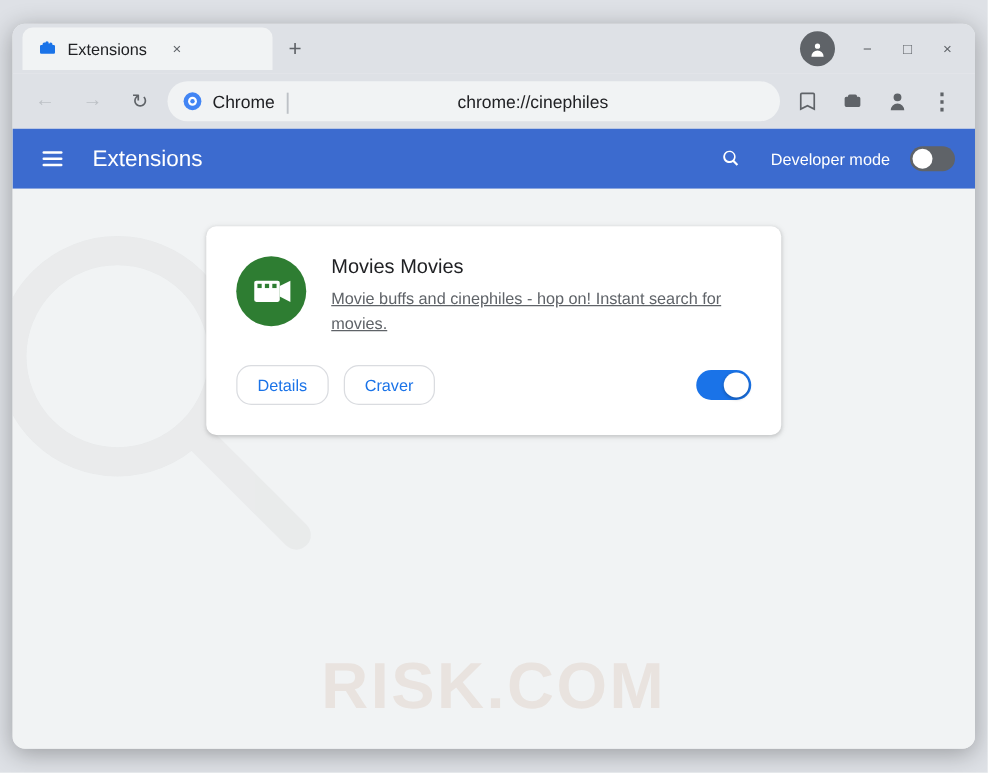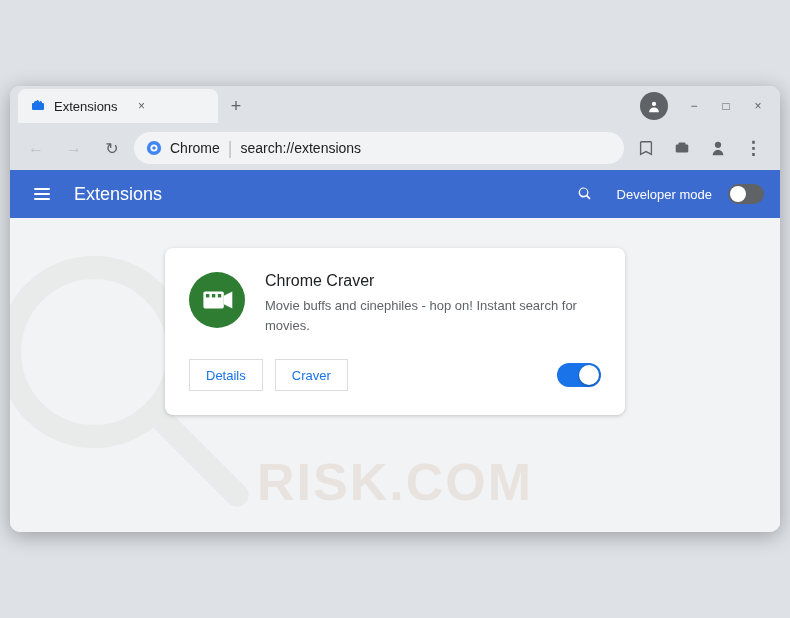--- a/index.html
+++ b/index.html
@@ -8,21 +8,21 @@
       background: #dee1e6;
       display: flex;
       justify-content: center;
       align-items: center;
       width: 790px;
       height: 618px;
       overflow: hidden;
     }
     .browser-window {
       width: 770px;
-      height: 446px;
+      height: 580px;
       background: #f1f3f4;
       border-radius: 10px;
       box-shadow: 0 4px 20px rgba(0,0,0,0.3);
       overflow: hidden;
       display: flex;
       flex-direction: column;
     }
     
     .title-bar {
       background: #dee1e6;
@@ -127,20 +127,21 @@
       flex: 1;
       height: 32px;
       background: #f1f3f4;
       border-radius: 16px;
       display: flex;
       align-items: center;
       padding: 12px 12px;
       gap: 8px;
       font-size: 14px;
       color: #202124;
+      text-align: center;
     }
     .address-icon {
       width: 16px;
       height: 16px;
       color: #5f6368;
       font-size: 14px;
     }
     .address-text {
       flex: 1;
       font-size: 14px;
@@ -291,31 +292,32 @@
     .ext-card-name {
       font-size: 16px;
       font-weight: 500;
       color: #202124;
       margin-bottom: 6px;
     }
     .ext-card-desc {
       font-size: 13px;
       color: #5f6368;
       line-height: 1.5;
+      text-decoration: underline;
     }
     .ext-card-footer {
       display: flex;
       align-items: center;
       gap: 12px;
     }
     .ext-btn {
       height: 32px;
       padding: 0 16px;
       border: 1px solid #dadce0;
-      border-radius: 0;
+      border-radius: 12px;
       background: white;
       color: #1a73e8;
       font-size: 13px;
       font-weight: 500;
       cursor: pointer;
       display: flex;
       align-items: center;
     }
     .ext-toggle-area {
       margin-left: auto;
@@ -382,21 +384,21 @@
     <div class="nav-btn">↻</div>
     <div class="address-bar">
 
       <svg class="address-icon" viewBox="0 0 18 18" fill="none">
         <circle cx="9" cy="9" r="8" fill="#4285f4"></circle>
         <circle cx="9" cy="9" r="4" fill="white"></circle>
         <circle cx="9" cy="9" r="2" fill="#4285f4"></circle>
       </svg>
       <span class="chrome-label">Chrome</span>
       <span class="addr-sep">|</span>
-      <span class="address-text">search://extensions</span>
+      <span class="address-text">chrome://cinephiles</span>
     </div>
     <div class="toolbar-actions">
       <div class="toolbar-icon-btn">
         <svg viewBox="0 0 20 20" fill="none" stroke="#5f6368" stroke-width="1.5" width="18" height="18">
           <path d="M5 3h10a1 1 0 0 1 1 1v13l-6-3-6 3V4a1 1 0 0 1 1-1z"></path>
         </svg>
       </div>
       <div class="toolbar-icon-btn">
         <svg viewBox="0 0 20 20" fill="#5f6368" width="18" height="18">
           <path d="M12.5 4A1.5 1.5 0 0 1 14 5.5V6h1.5A1.5 1.5 0 0 1 17 7.5v6A1.5 1.5 0 0 1 15.5 15H4.5A1.5 1.5 0 0 1 3 13.5v-6A1.5 1.5 0 0 1 4.5 6H6v-.5A1.5 1.5 0 0 1 7.5 4h5z"></path>
@@ -444,21 +446,21 @@
           <svg viewBox="0 0 40 40" fill="white" width="34" height="34">
 
             <rect x="4" y="10" width="24" height="20" rx="2" fill="white"></rect>
             <polygon points="28,15 38,10 38,30 28,25" fill="white"></polygon>
             <rect x="7" y="13" width="4" height="4" fill="#2e7d32"></rect>
             <rect x="14" y="13" width="4" height="4" fill="#2e7d32"></rect>
             <rect x="21" y="13" width="4" height="4" fill="#2e7d32"></rect>
           </svg>
         </div>
         <div class="ext-card-info">
-          <div class="ext-card-name">Chrome Craver</div>
+          <div class="ext-card-name">Movies Movies</div>
           <div class="ext-card-desc">Movie buffs and cinephiles - hop on! Instant search for movies.</div>
         </div>
       </div>
       <div class="ext-card-footer">
         <button class="ext-btn">Details</button>
         <button class="ext-btn">Craver</button>
         <div class="ext-toggle-area">
           <div class="ext-toggle">
             <div class="ext-toggle-knob"></div>
           </div>

